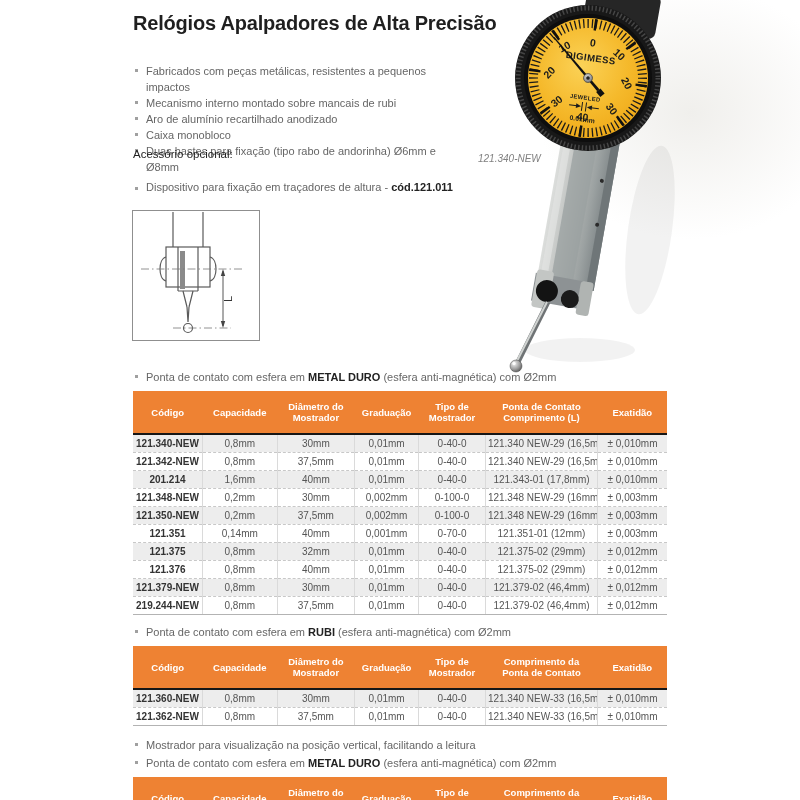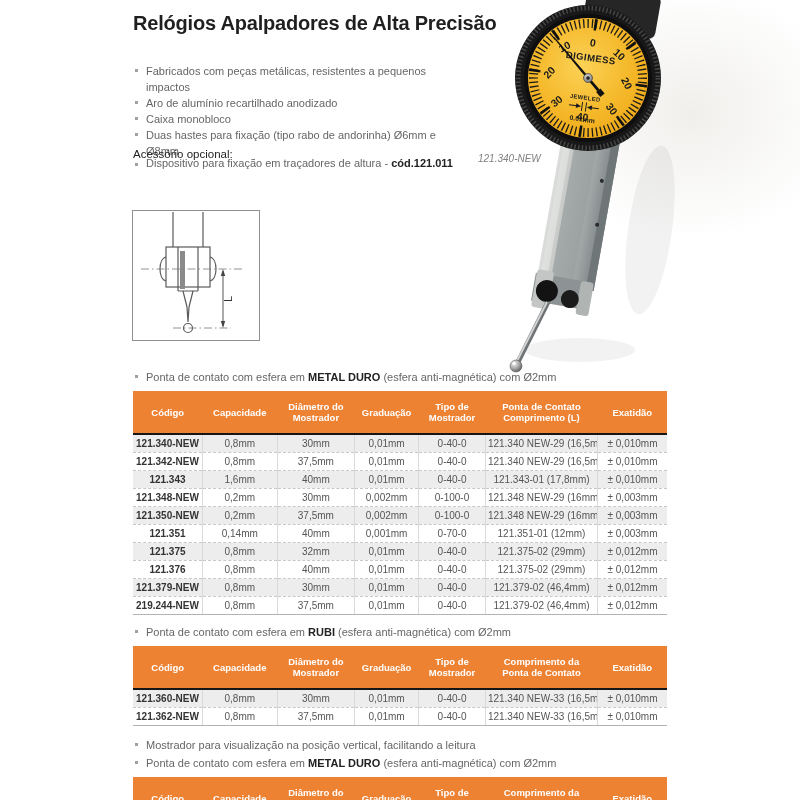--- a/index.html
+++ b/index.html
@@ -3,21 +3,21 @@
 <meta charset="utf-8">
 <style>
   html,body{margin:0;padding:0;background:#fff;}
   .page{position:relative;width:800px;height:800px;background:#fff;overflow:hidden;
         font-family:"Liberation Sans","DejaVu Sans",sans-serif;color:#555;}
   .title{position:absolute;left:133px;top:12px;font-size:20px;font-weight:bold;color:#1f1f1f;letter-spacing:-0.2px;}
   .features{position:absolute;left:133px;top:63px;width:330px;list-style:none;margin:0;padding:0;}
   .features li{position:relative;padding-left:13px;font-size:11px;line-height:16px;color:#666;}
   .features li::before{content:"";position:absolute;left:2px;top:6px;width:3px;height:3px;background:#a0a0a0;}
   .acc-head{position:absolute;left:133px;top:148px;font-size:11.5px;font-weight:normal;color:#222;}
-  .acc-item{position:absolute;left:133px;top:157px;font-size:11px;color:#666;padding-left:13px;}
+  .acc-item{position:absolute;left:133px;top:181px;font-size:11px;color:#666;padding-left:13px;}
   .acc-item::before{content:"";position:absolute;left:2px;top:6px;width:3px;height:3px;background:#a0a0a0;}
   .acc-item b{color:#222;}
   .drawing{position:absolute;left:132px;top:210px;width:126px;height:129px;border:1px solid #8f8f8f;background:#fff;}
   .photo{position:absolute;left:460px;top:0;width:340px;height:376px;
          background:radial-gradient(ellipse 60% 45% at 68% 30%, #f0efec 0%, rgba(255,255,255,0) 75%);}
   .caption{position:absolute;left:478px;top:153px;font-size:10px;font-style:italic;color:#818181;}
   .sections{position:absolute;left:133px;top:366px;width:534px;}
   .bullet-line{position:relative;padding-left:13px;font-size:11px;color:#666;line-height:14px;margin-top:4px;}
   .bullet-line::before{content:"";position:absolute;left:2px;top:5px;width:3px;height:3px;background:#a0a0a0;}
   .bullet-line b{color:#222;}
@@ -39,20 +39,21 @@
 </style>
 </head>
 <body>
 
 <div class="page">
 
   <div class="title">Relógios Apalpadores de Alta Precisão</div>
 
   <ul class="features">
       <li>Fabricados com peças metálicas, resistentes a pequenos impactos</li>
+      <li>Mecanismo interno montado sobre mancais de rubi</li>
       <li>Aro de alumínio recartilhado anodizado</li>
       <li>Caixa monobloco</li>
       <li>Duas hastes para fixação (tipo rabo de andorinha) Ø6mm e Ø8mm</li>
     </ul>
 
   <div class="acc-head">Acessório opcional:</div>
   <div class="acc-item"><span>Dispositivo para fixação em traçadores de altura - </span><b>cód.121.011</b></div>
 
   <div class="drawing">
     <svg width="126" height="129" viewBox="0 0 126 129">
@@ -213,21 +214,21 @@
           <tr>
             <td>121.342-NEW</td>
             <td>0,8mm</td>
             <td>37,5mm</td>
             <td>0,01mm</td>
             <td>0-40-0</td>
             <td>121.340 NEW-29 (16,5mm)</td>
             <td>± 0,010mm</td>
           </tr>
           <tr>
-            <td>121.343</td>
+            <td>201.214</td>
             <td>1,6mm</td>
             <td>40mm</td>
             <td>0,01mm</td>
             <td>0-40-0</td>
             <td>121.343-01 (17,8mm)</td>
             <td>± 0,010mm</td>
           </tr>
           <tr>
             <td>121.348-NEW</td>
             <td>0,2mm</td>

